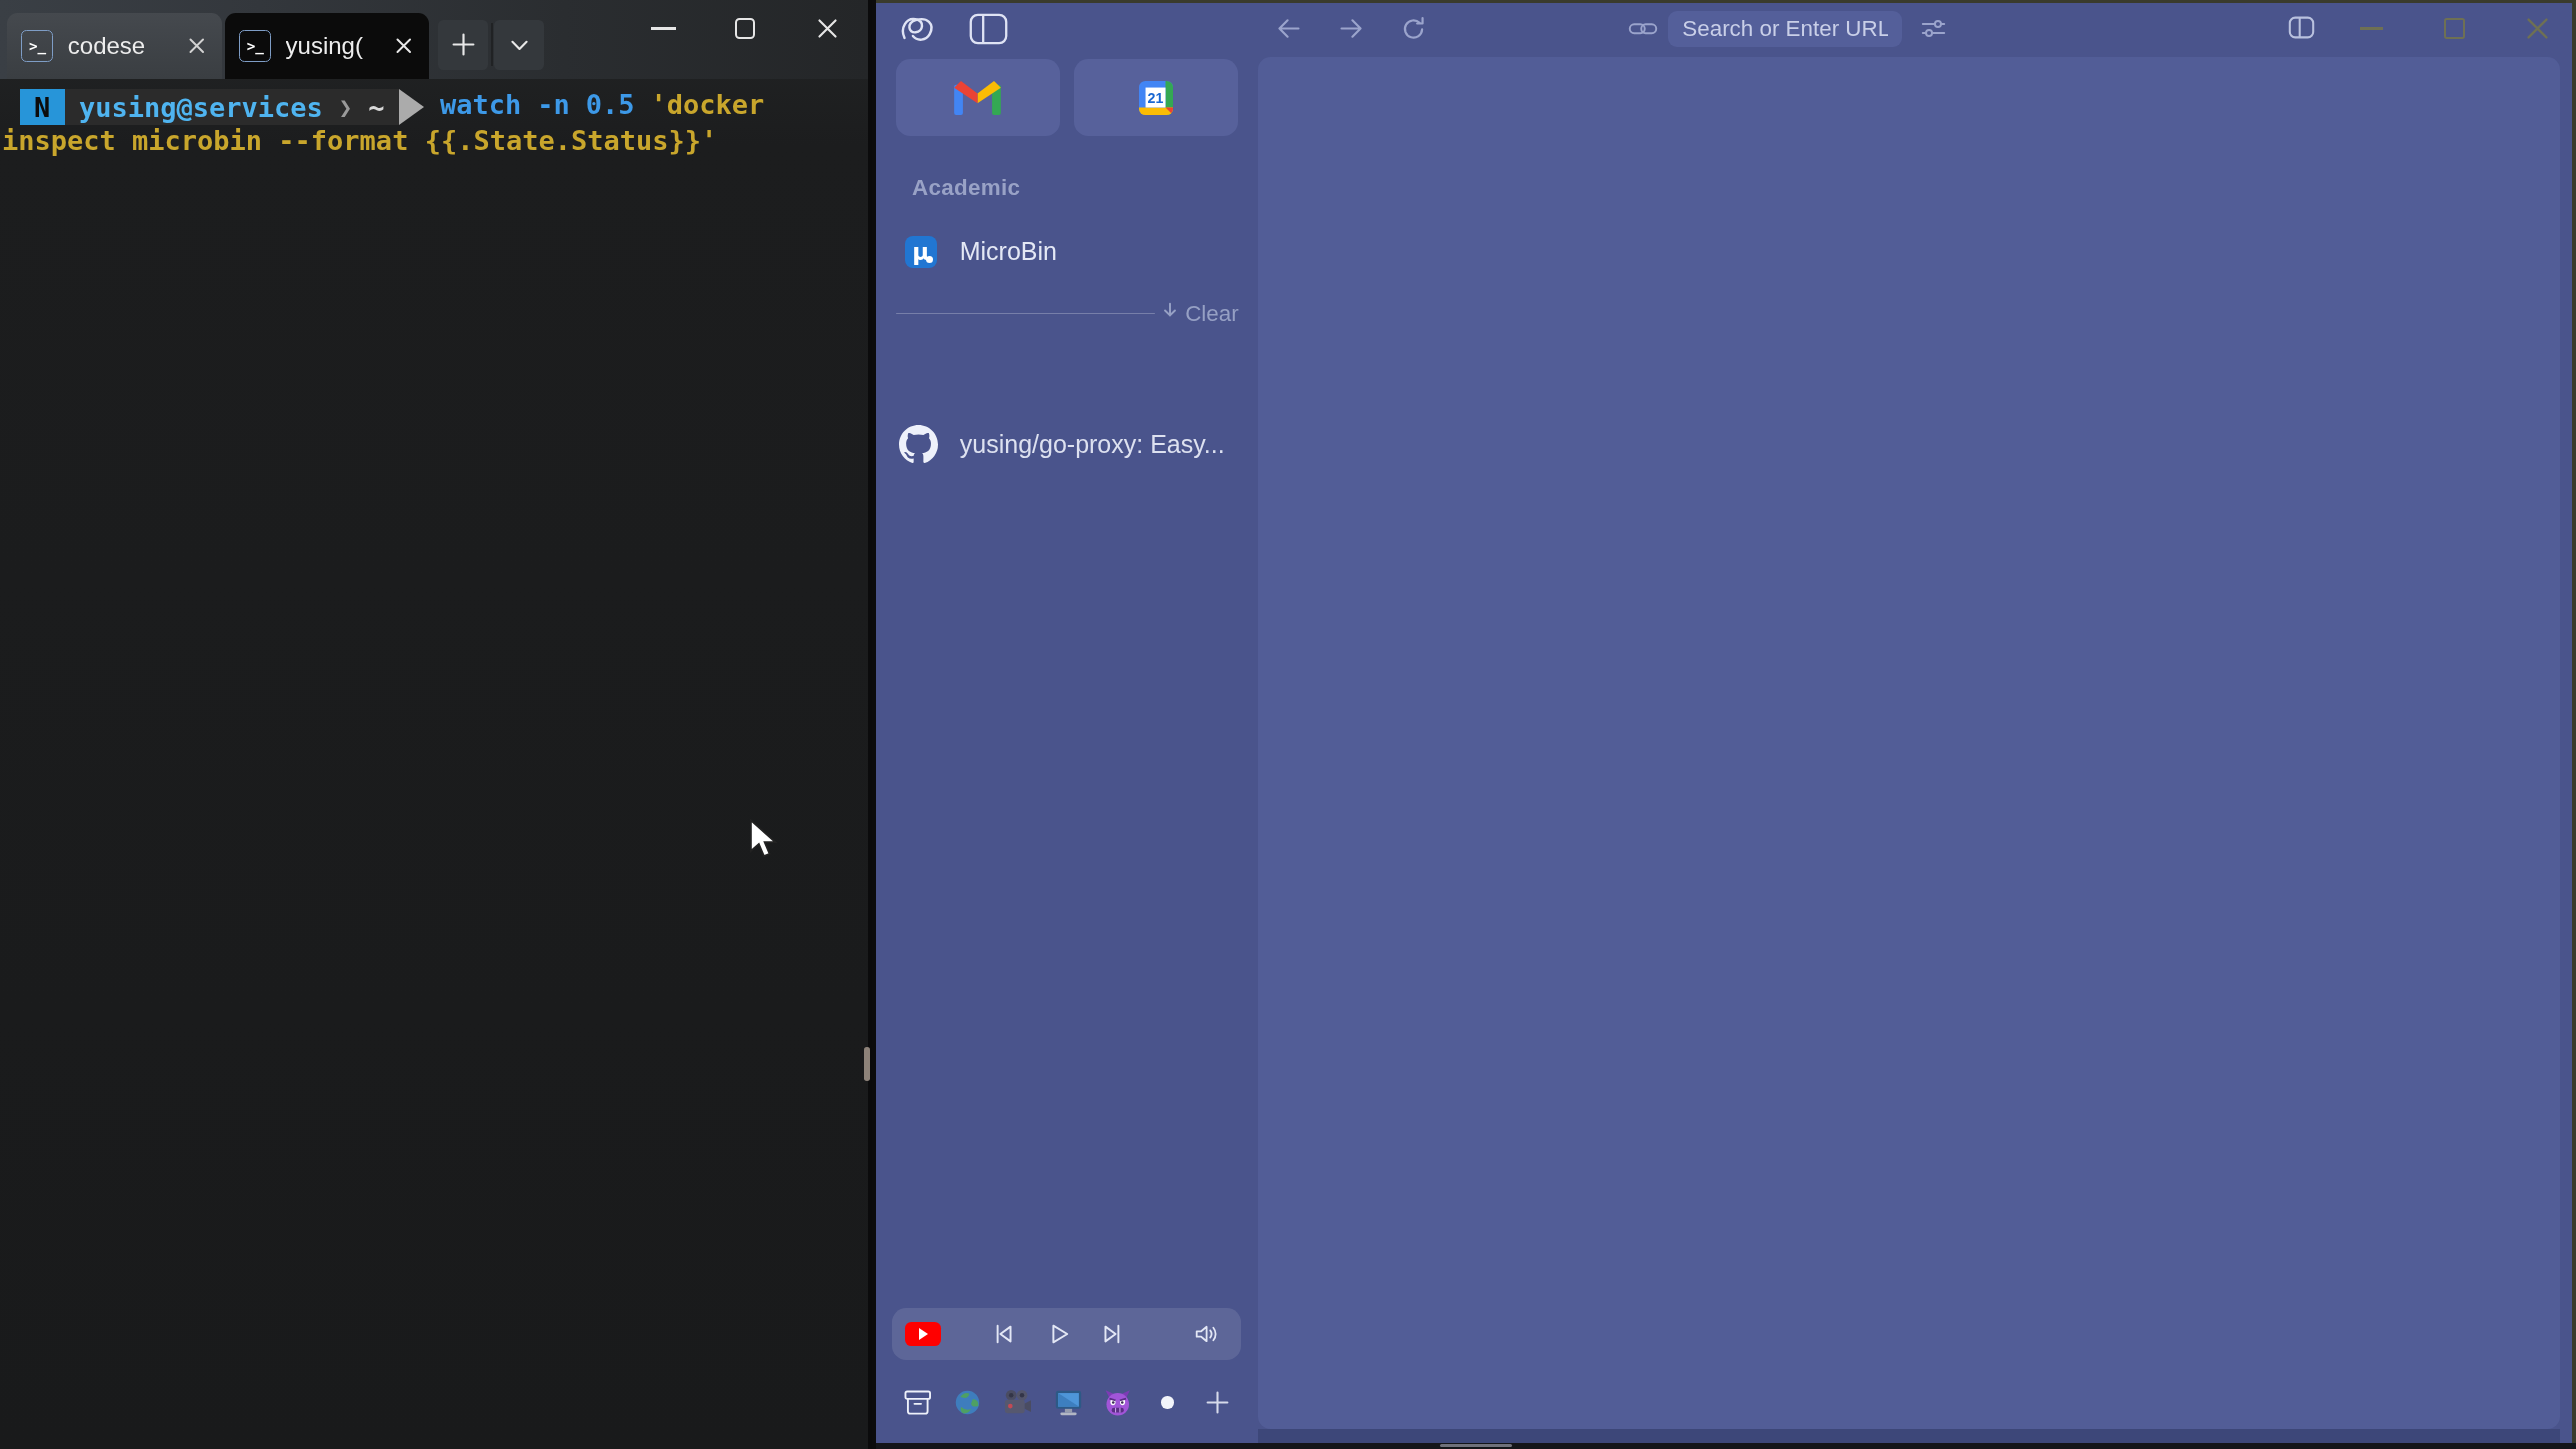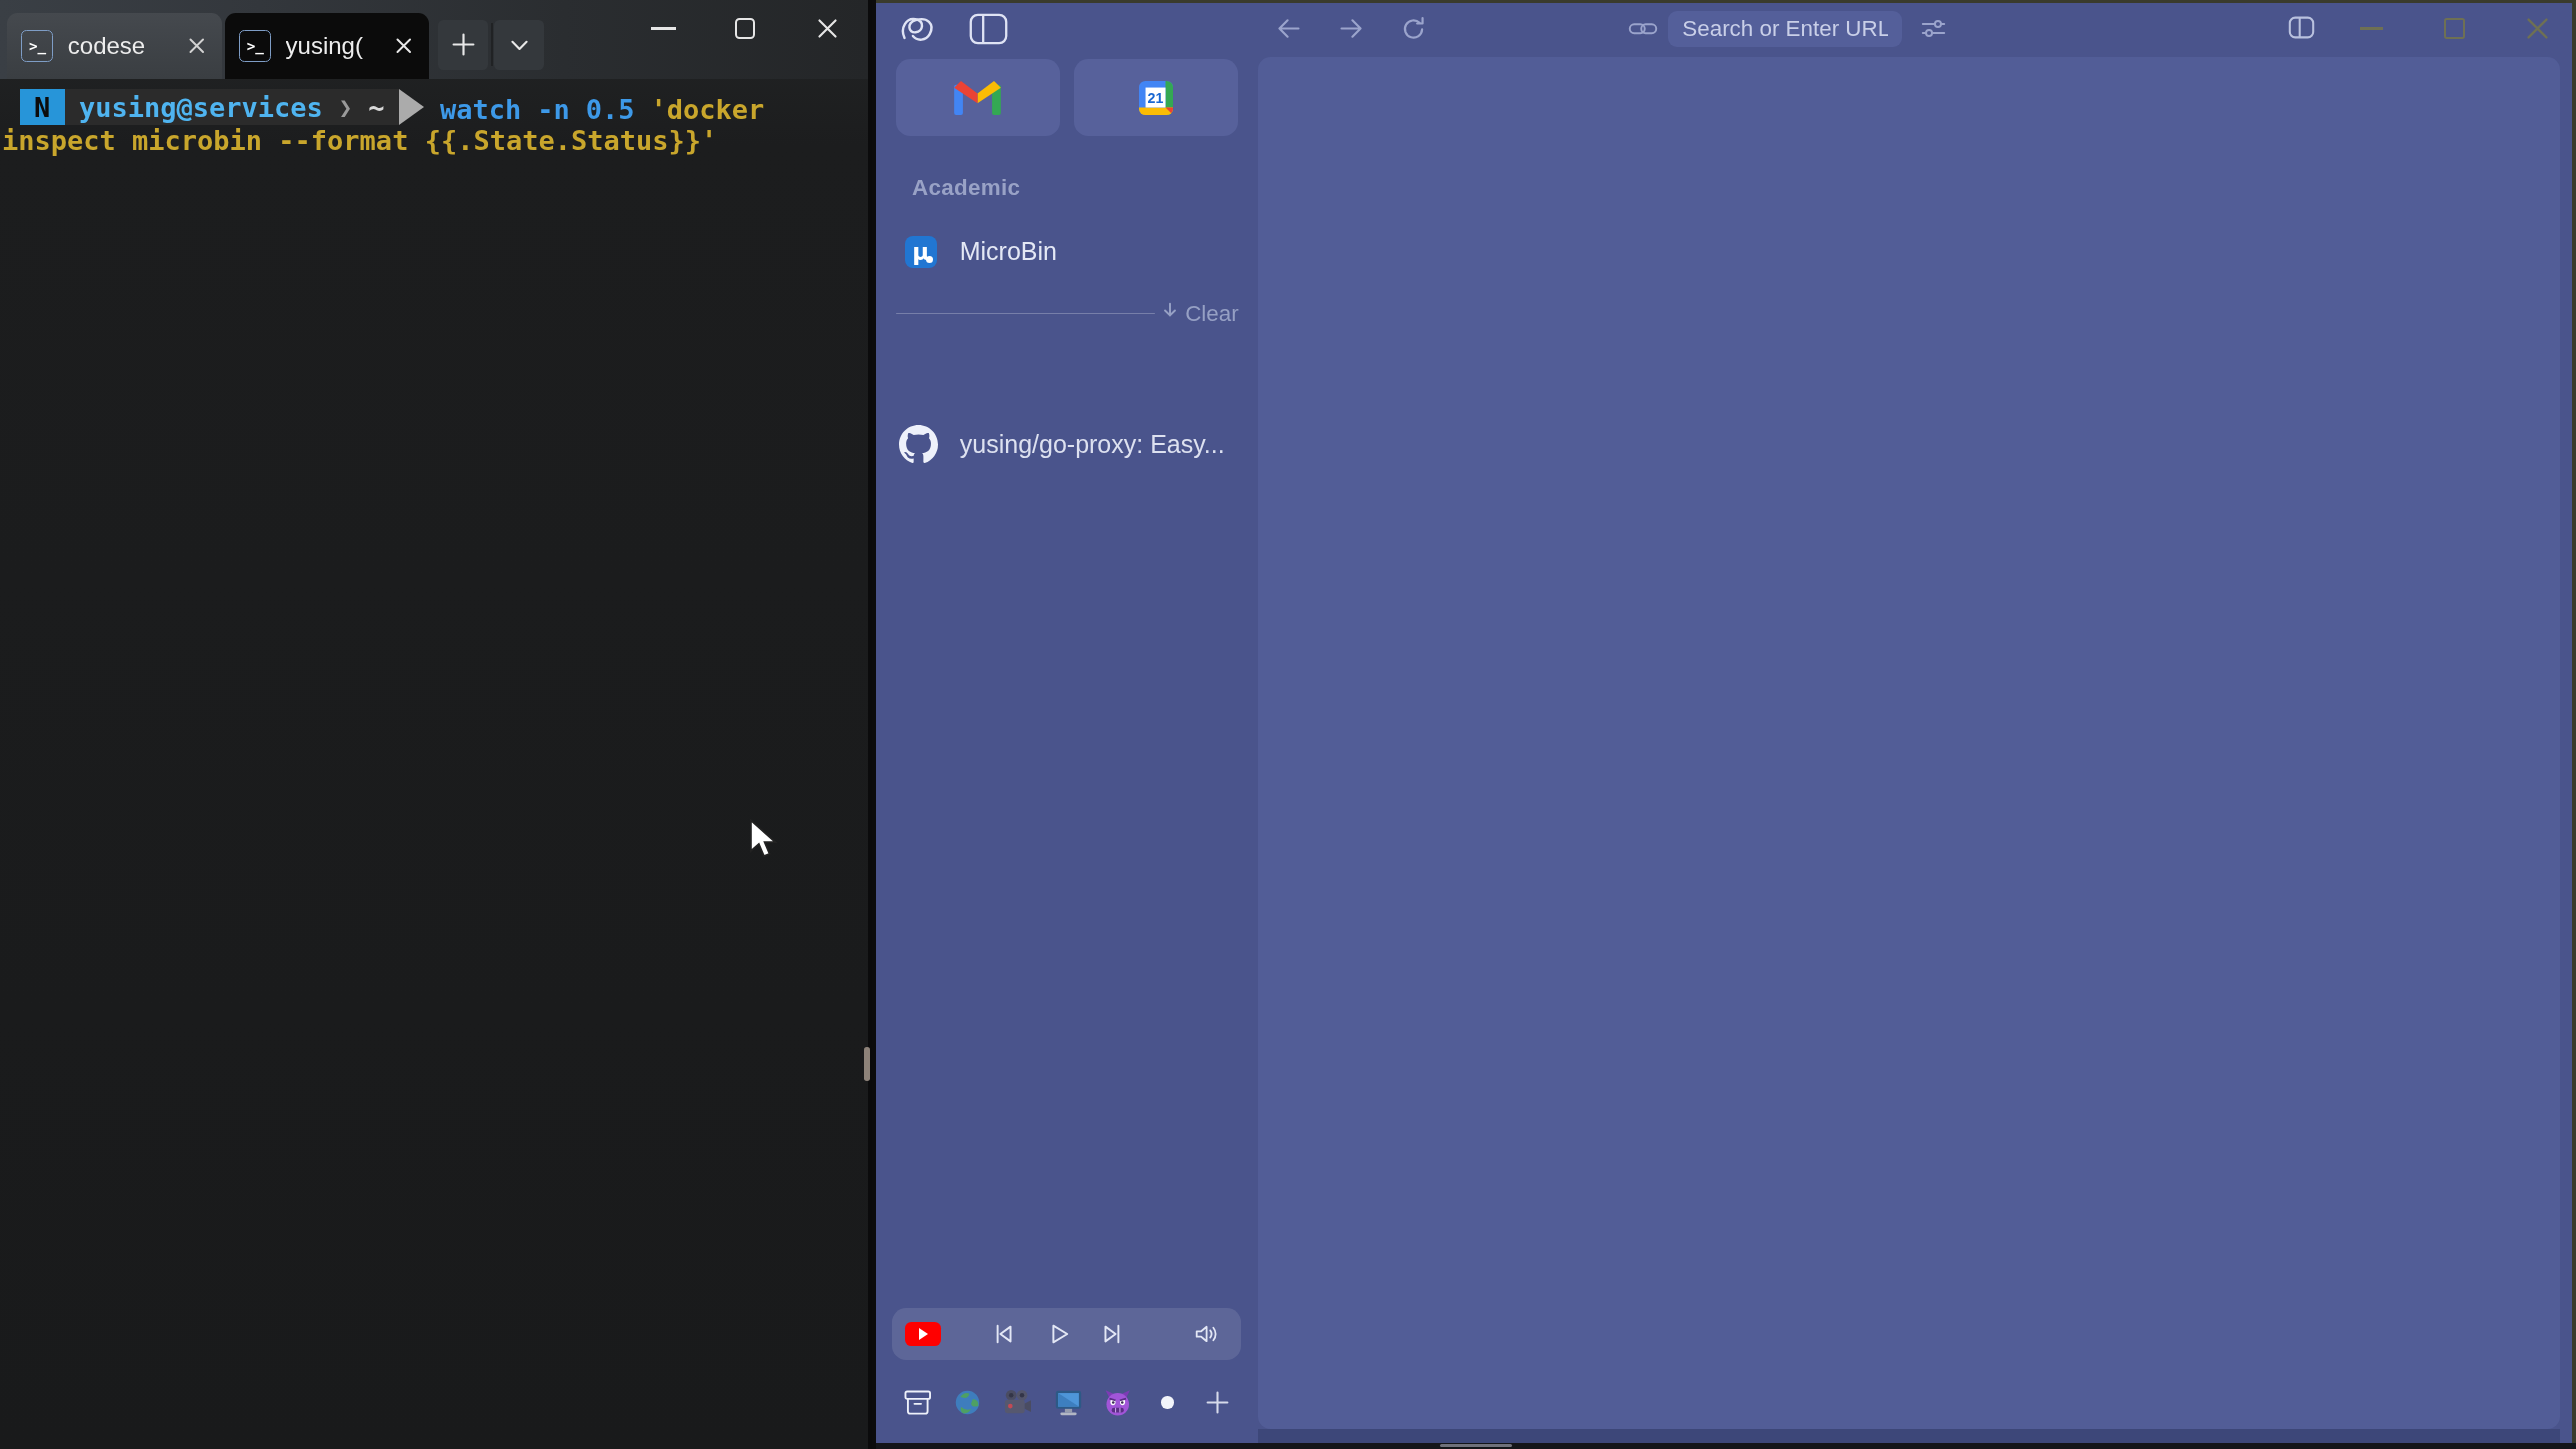--- a/index.html
+++ b/index.html
@@ -34,21 +34,21 @@
   .prompt-line1 { position:absolute; left:19.7px; top:89px; height:36px; display:flex;
                   align-items:stretch; font:700 27px "DejaVu Sans Mono", monospace; }
   .p-badge { width:45px; background:#2795d9; color:#0c0c0c; display:flex;
              align-items:center; justify-content:center; }
   .p-seg { background:#2b2b2b; display:flex; align-items:center; padding:0 14.3px; }
   .p-user { color:#4fb4f0; }
   .p-chev { color:#9a9a9a; margin:0 16px; font-size:22.4px; }
   .p-cwd { color:#d8d8d8; }
   .p-tri { width:0; height:0; border-top:18px solid transparent;
            border-bottom:18px solid transparent; border-left:25px solid #ababab; }
-  .p-cmd { margin-left:16px; display:flex; align-items:flex-end; white-space:pre;margin-top:32px; }
+  .p-cmd { margin-left:16px; display:flex; align-items:flex-start; white-space:pre; }
   .tok { margin-right:16px; }
   .tok-cmd { color:#3d99e8; } .tok-str { color:#c9a62c; margin-right:0; }
   .prompt-line2 { position:absolute; left:2px; top:125px; white-space:pre;
                   font:700 27px "DejaVu Sans Mono", monospace; color:#c9a62c; }
 
   
   .mouse { position:absolute; left:748px; top:819px; z-index:40; }
 
   
   .notch { position:absolute; left:864px; top:1047px; width:6.3px; height:34px;

